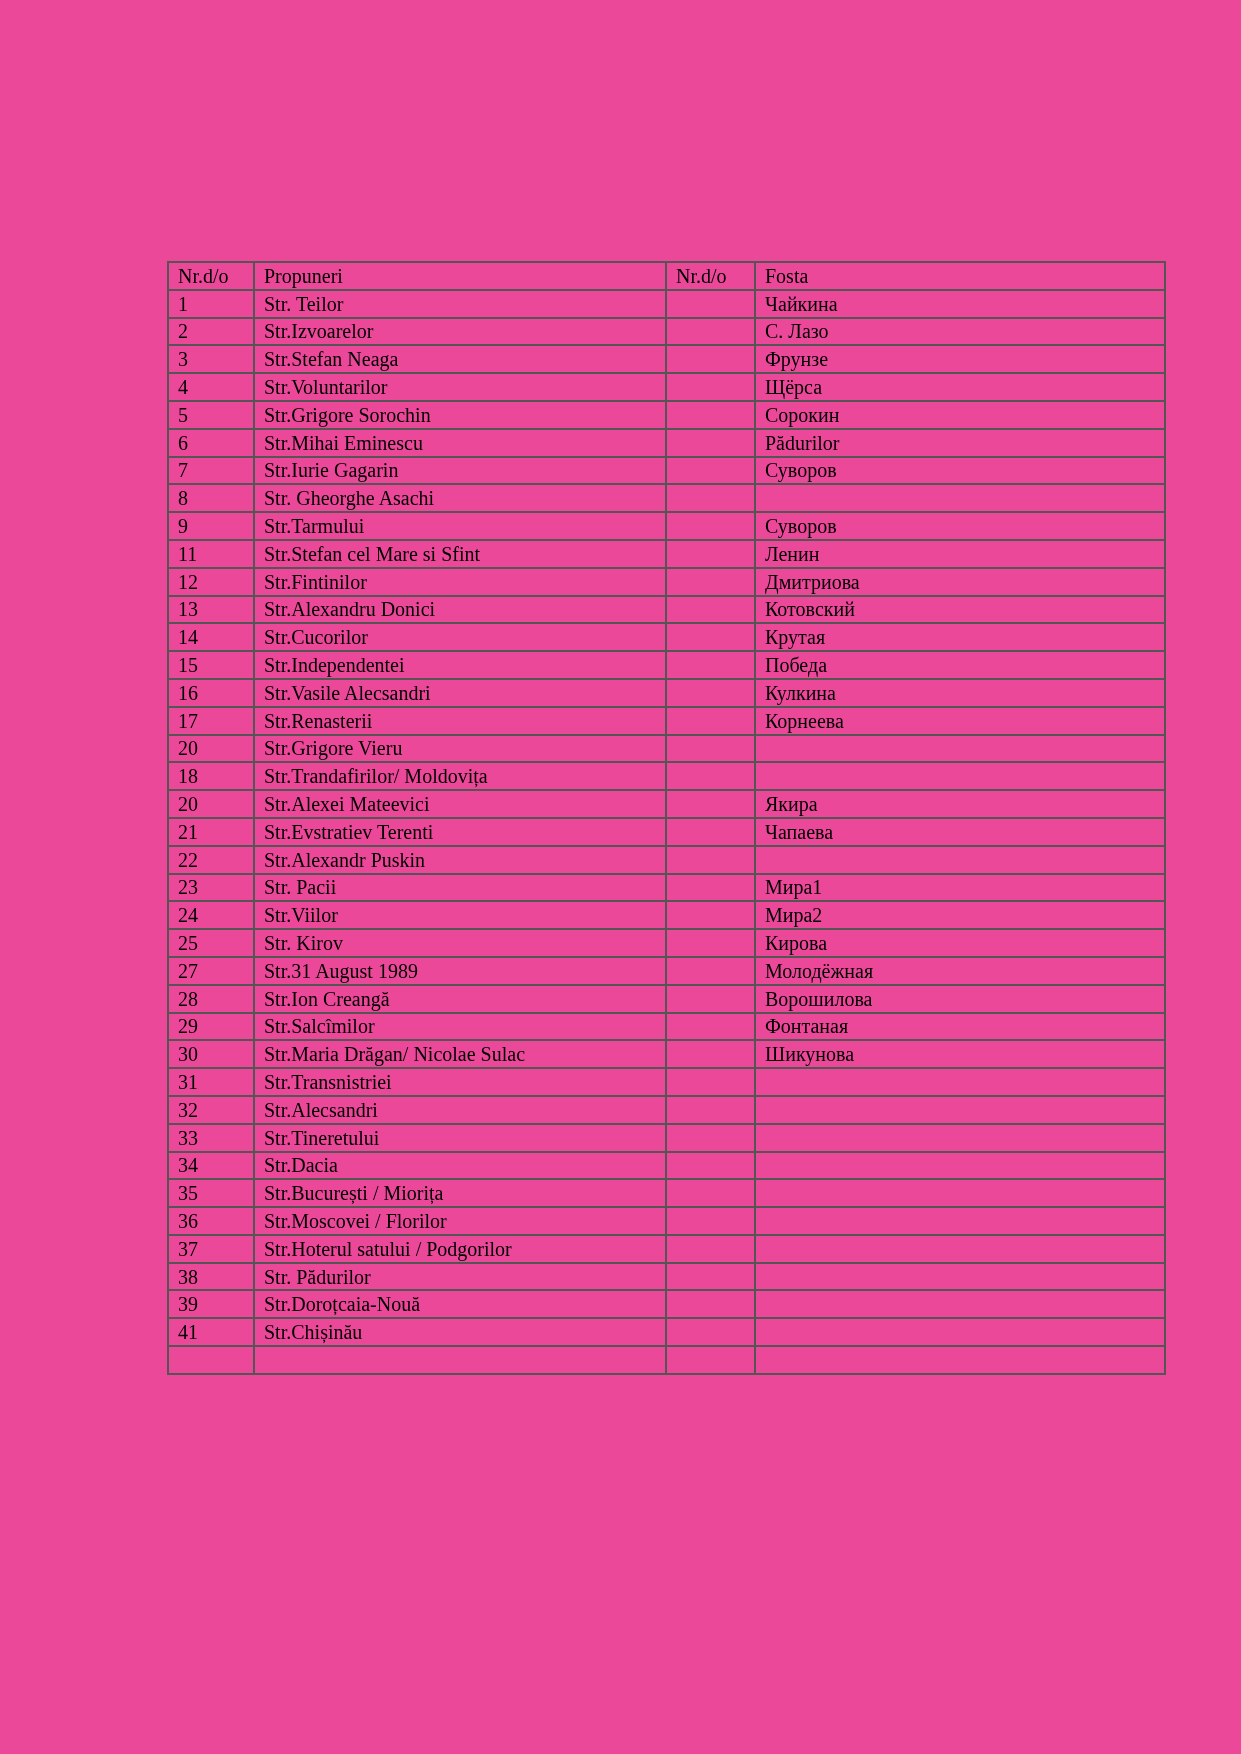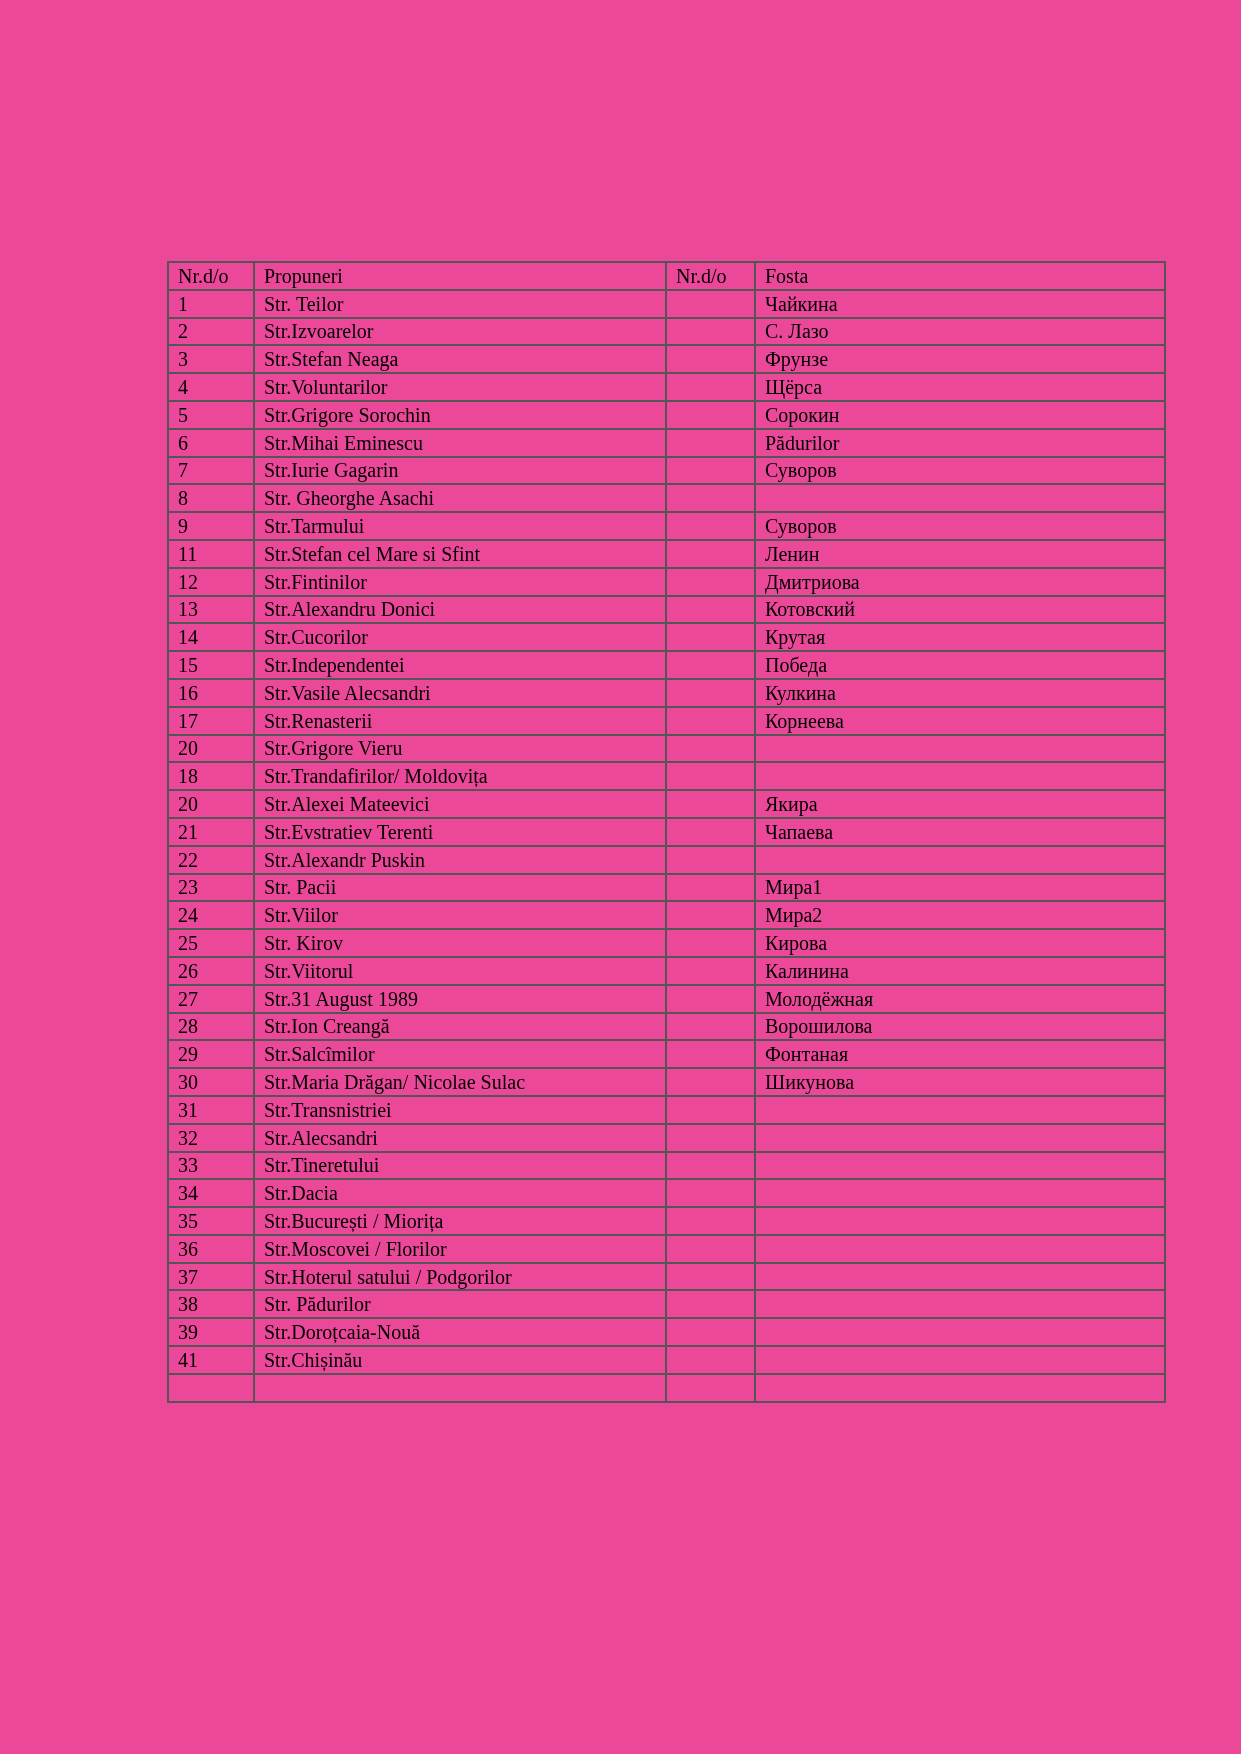--- a/index.html
+++ b/index.html
@@ -201,26 +201,20 @@
           <td></td>
           <td>Мира2</td>
         </tr>
         <tr>
           <td>25</td>
           <td>Str. Kirov</td>
           <td></td>
           <td>Кирова</td>
         </tr>
         <tr>
-          <td>26</td>
-          <td>Str.Viitorul</td>
-          <td></td>
-          <td>Калинина</td>
-        </tr>
-        <tr>
           <td>27</td>
           <td>Str.31 August 1989</td>
           <td></td>
           <td>Молодёжная</td>
         </tr>
         <tr>
           <td>28</td>
           <td>Str.Ion Creangă</td>
           <td></td>
           <td>Ворошилова</td>

